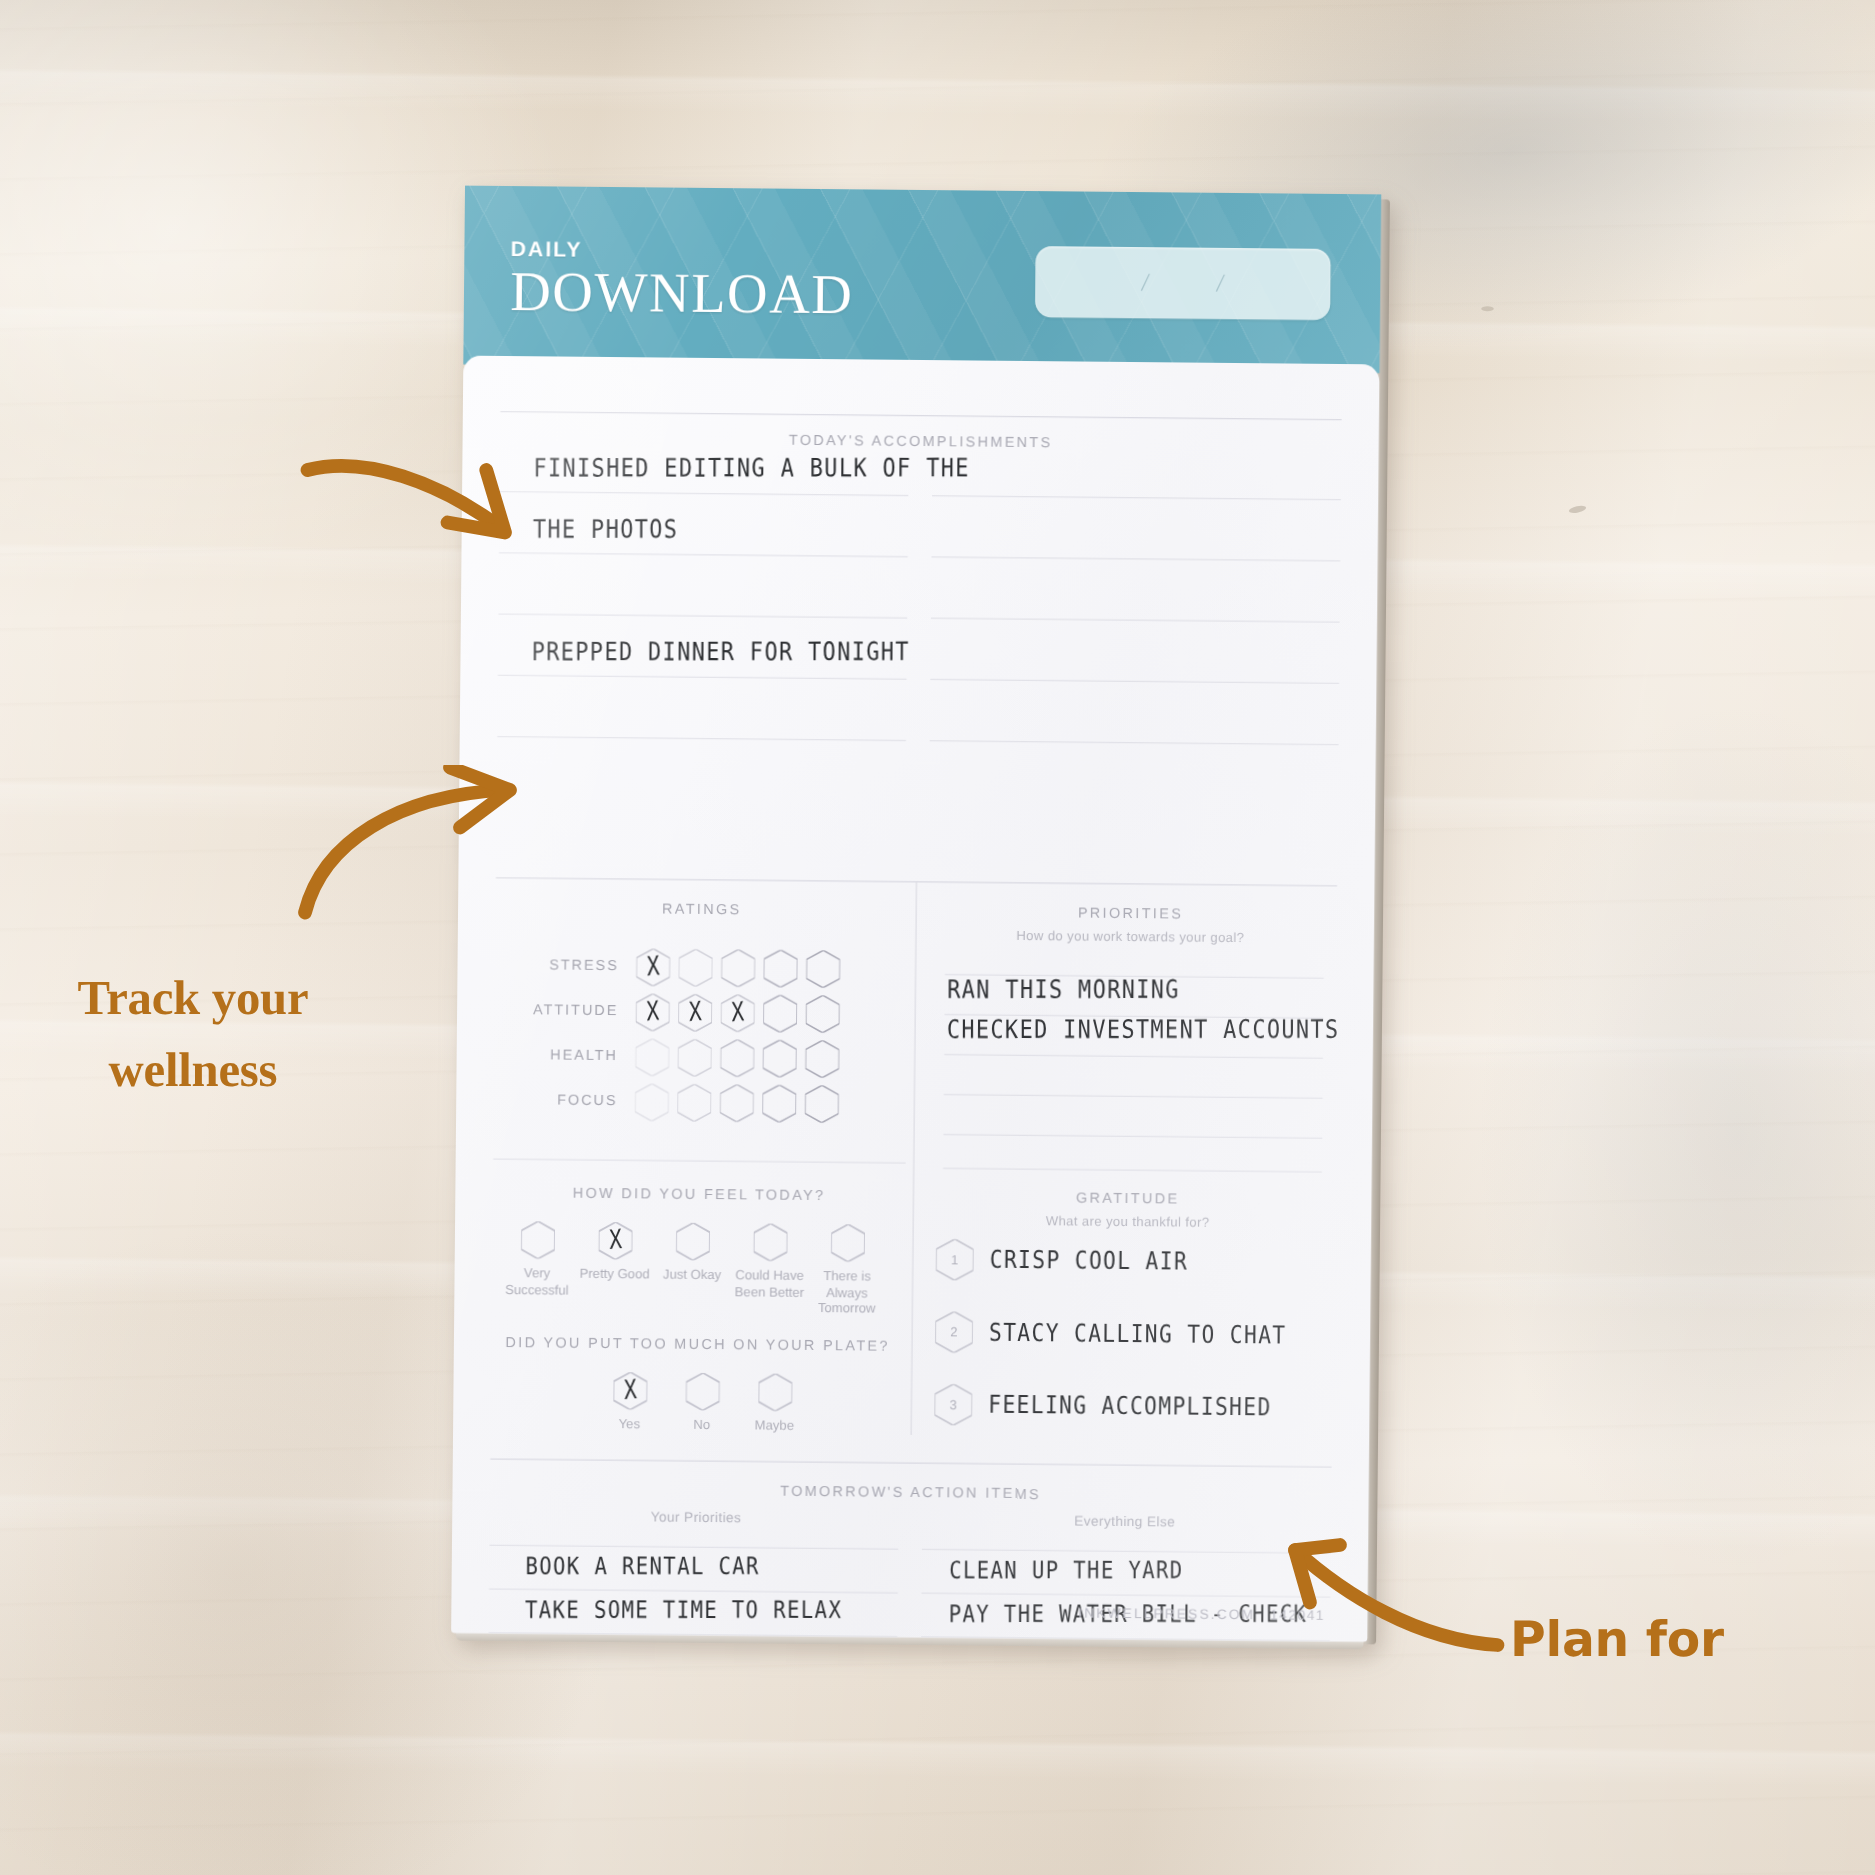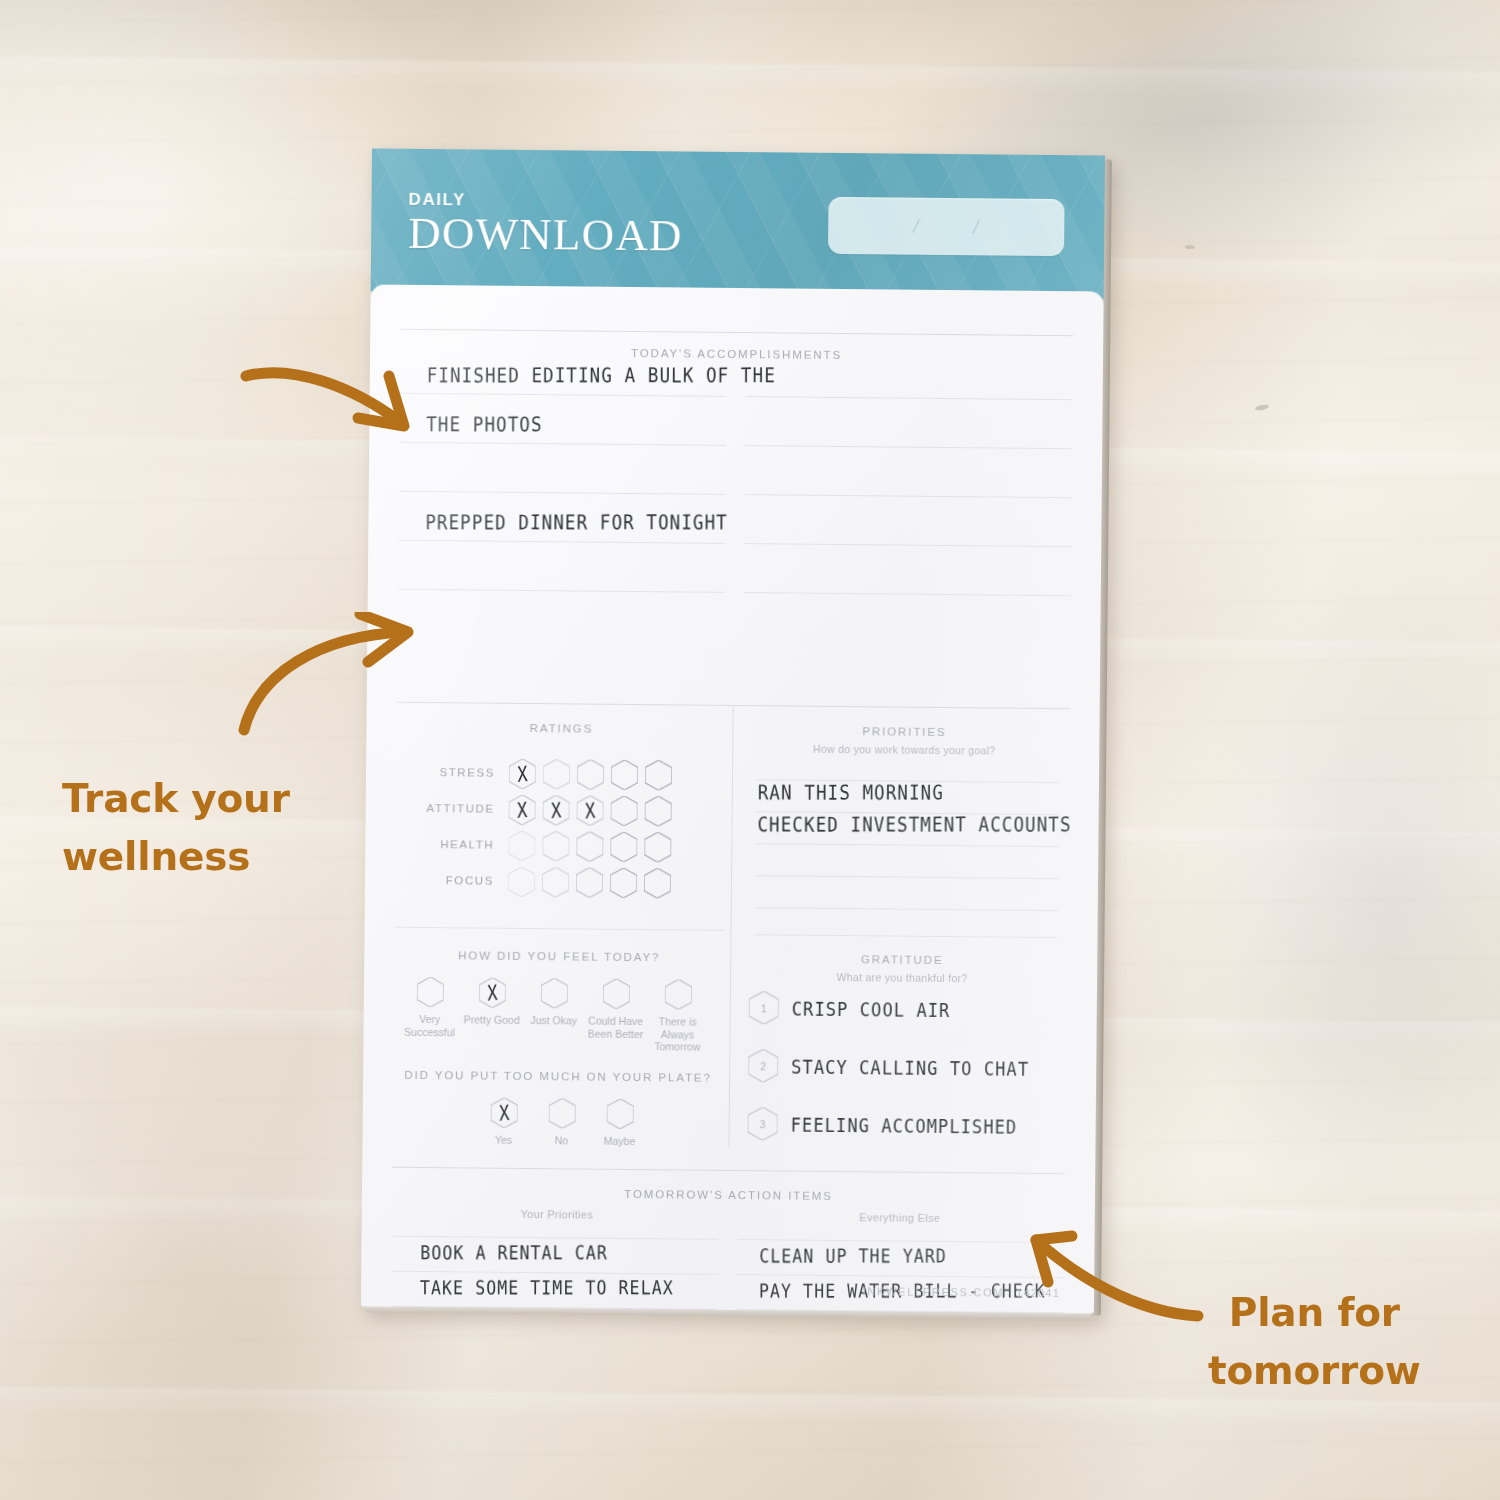--- a/index.html
+++ b/index.html
@@ -204,21 +204,21 @@
   }
   .footer .num { margin-left:12px; letter-spacing:1.2px; }
 
   
   .anno {
     position:absolute; color:#b5701a; font-weight:bold;
     font-family:"DejaVu Sans", sans-serif;
     font-size:39px; line-height:58px; letter-spacing:-0.2px;
   }
   #anno-reflect { left:72px; top:218px; }
-  #anno-track   { left:62px; top:770px; }
+  #anno-track   { left:62px; top:770px;font-family:Liberation Serif, serif; }
   #anno-plan    { left:1208px; top:1284px; }
   .arrow { position:absolute; pointer-events:none; }
 </style>
 </head>
 <body>
 
 <div class="grain g1"></div>
 <div class="grain g2"></div>
 <div class="wash-a"></div>
 <div class="wash-b"></div>
@@ -530,26 +530,25 @@
     </div>
 
   </div>
 </div>
 
 <div class="anno" id="anno-reflect">
 </div>
 
 <div class="anno" id="anno-track">
   <div>Track your</div>
-  <div style="text-align:left;">wellness</div>
+  <div style="text-align:center;">wellness</div>
 </div>
 
 <div class="anno" id="anno-plan">
   <div style="text-align:center;">Plan for</div>
-  <div>tomorrow</div>
 </div>
 
 <svg class="arrow" style="left:232px;top:348px;" width="200" height="110" viewBox="0 0 200 110">
   <path d="M14 28 C 60 16, 120 38, 168 74" stroke="#b5701a" stroke-width="11" fill="none" stroke-linecap="round"></path>
   <path d="M157 28 L172 78 L126 70" stroke="#b5701a" stroke-width="11" fill="none" stroke-linecap="round" stroke-linejoin="round"></path>
 </svg>
 
 <svg class="arrow" style="left:232px;top:612px;" width="200" height="130" viewBox="0 0 200 130">
   <path d="M12 118 C 26 62, 86 24, 172 20" stroke="#b5701a" stroke-width="11" fill="none" stroke-linecap="round"></path>
   <path d="M128 2 L176 20 L136 50" stroke="#b5701a" stroke-width="11" fill="none" stroke-linecap="round" stroke-linejoin="round"></path>

